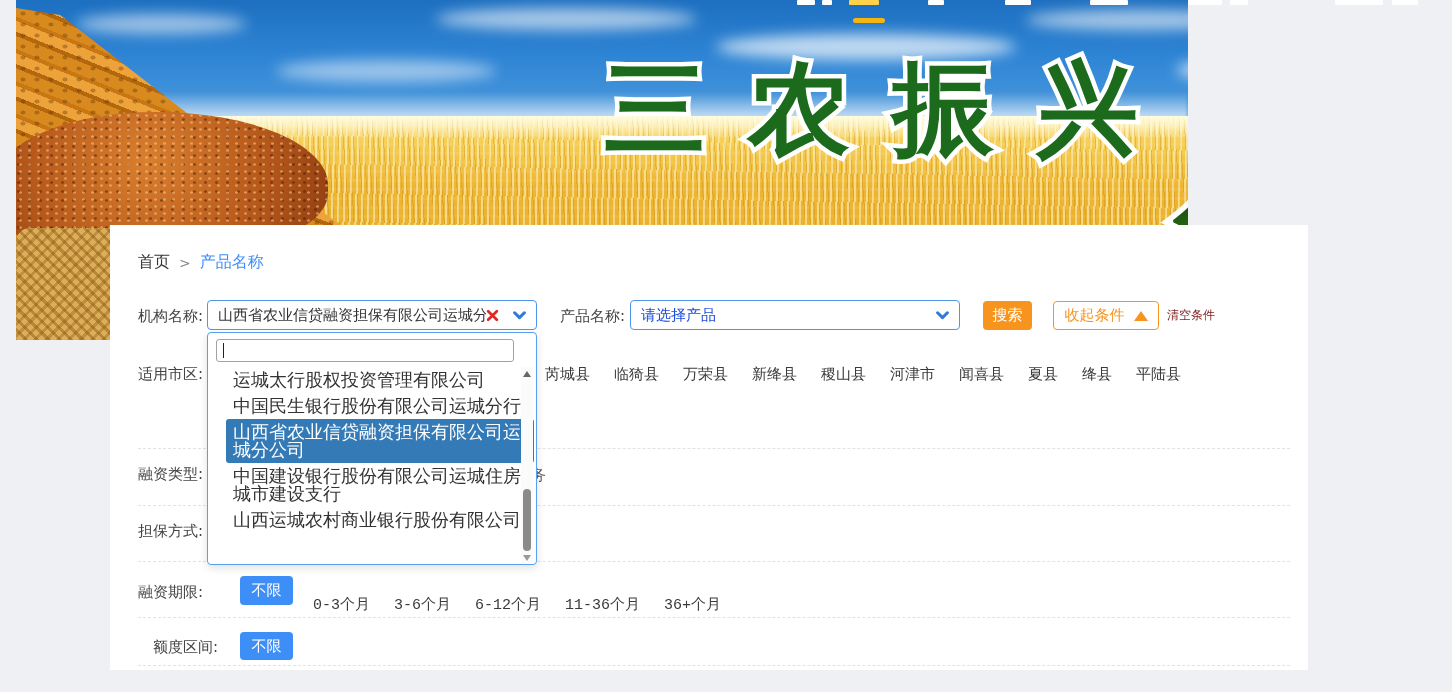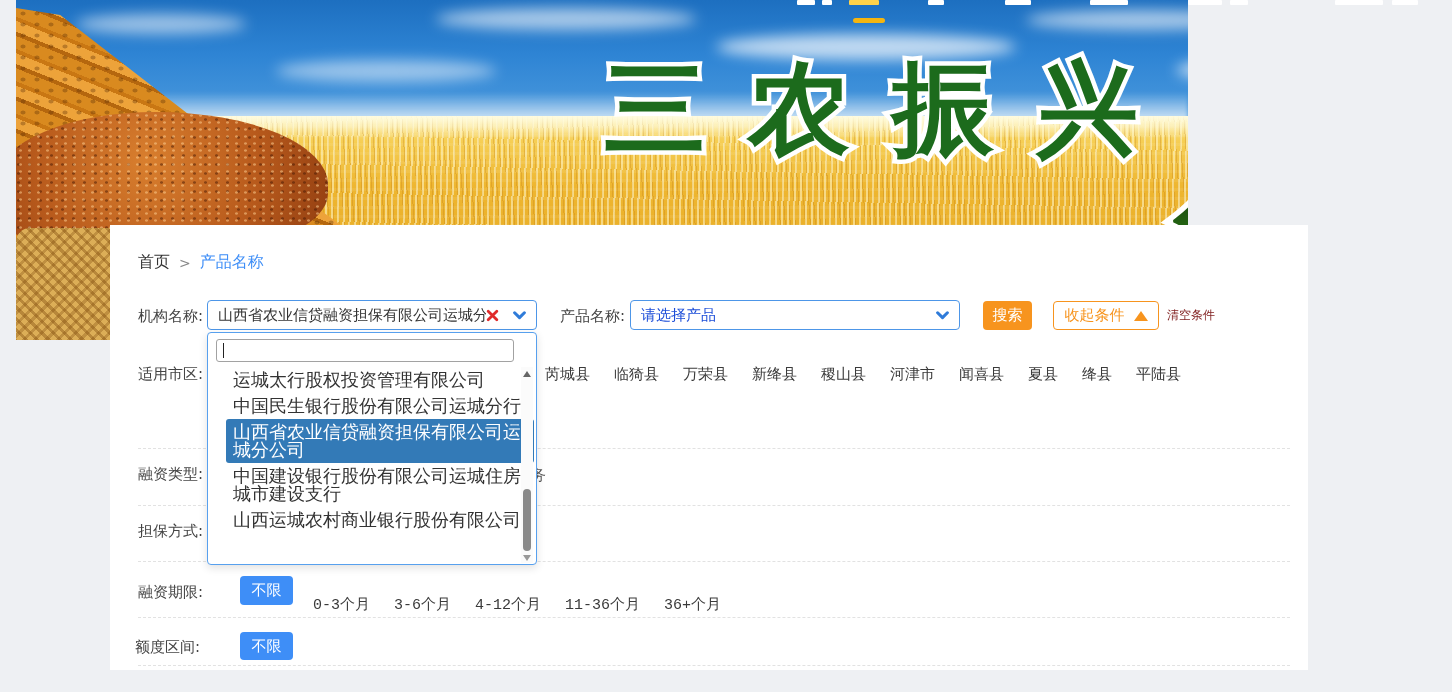--- a/index.html
+++ b/index.html
@@ -226,28 +226,28 @@
 
     <div class="lbl" style="left:28px;top:297px">担保方式:</div>
 
     <div class="dash" style="top:336px"></div>
 
     <div class="lbl" style="left:28px;top:358px">融资期限:</div>
     <div class="pill" style="left:130px;top:351px">不限</div>
     <div class="optrow" style="left:203px;top:370px">
       <span>0-3个月</span>
       <span>3-6个月</span>
-      <span>4-12个月</span>
+      <span>6-12个月</span>
       <span>11-36个月</span>
       <span>36+个月</span>
     </div>
 
     <div class="dash" style="top:392px"></div>
 
-    <div class="lbl" style="left:25px;top:413px">额度区间:</div>
+    <div class="lbl" style="left:43px;top:413px">额度区间:</div>
     <div class="pill" style="left:130px;top:407px;height:28px">不限</div>
 
     <div class="dash" style="top:440px"></div>
   </div>
 
   <div class="dropdown">
     <input class="dd-input" value="" style="">
     <div class="caret"></div>
     <div class="dd-list">
       <div class="dd-item">运城太行股权投资管理有限公司</div>

